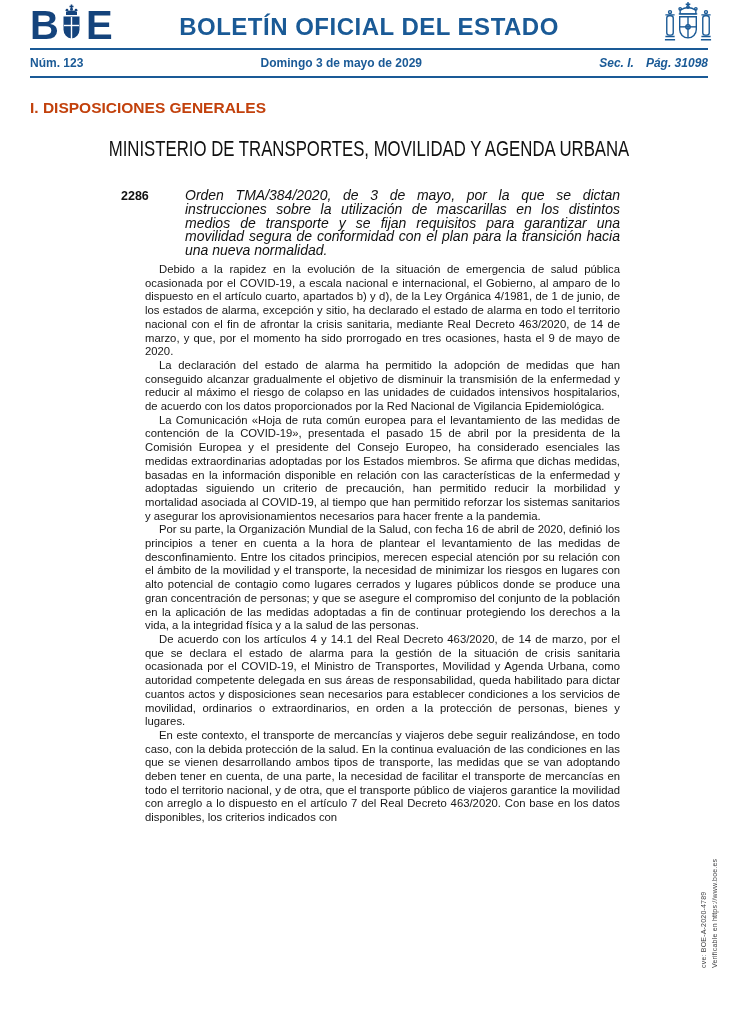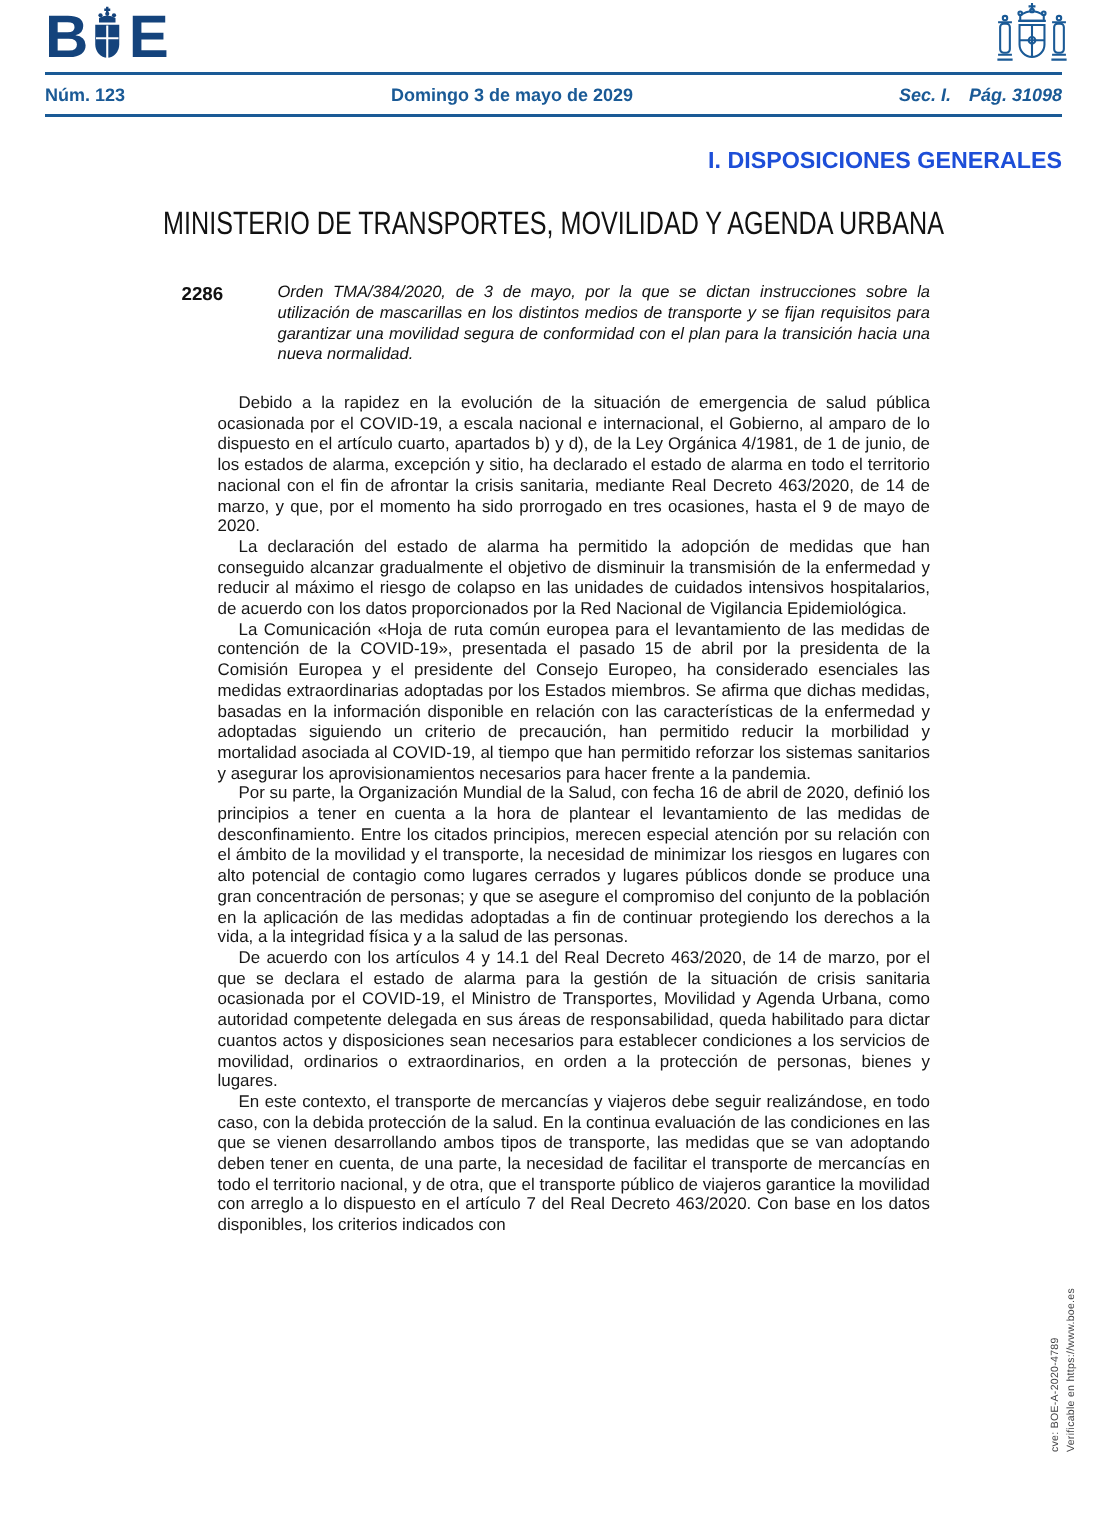--- a/index.html
+++ b/index.html
@@ -41,39 +41,39 @@
     position: absolute; left: 30px; top: 48px; width: 678px; height: 30px;
     border-top: 2.5px solid #1a5a96;
     border-bottom: 2px solid #1a5a96;
     display: flex; align-items: center; justify-content: space-between;
     color: #1a5a96; font-weight: bold; font-size: 12px;
   }
   .meta-right { display: flex; gap: 12px; font-style: italic; }
   
   .section-heading {
     position: absolute; left: 30px; width: 678px; top: 99px;
-    text-align: right; font-size: 15.5px; font-weight: bold; color: #1d4ed8;
+    text-align: left; font-size: 15.5px; font-weight: bold; color: #c2410c;
   }
   .ministry-heading {
     position: absolute; left: 30px; width: 678px; top: 137px;
     text-align: center; font-size: 21.5px; font-weight: 400; color: #111;
     transform: scaleX(0.78); transform-origin: 50% 50%;
     white-space: nowrap;
   }
   .disposition {
     position: absolute; left: 121px; top: 189px; width: 499px;
     display: flex;
   }
   .disp-num {
     width: 40px; flex: 0 0 40px;
     font-size: 12.5px; font-weight: bold; color: #111;
   }
   .disp-summary {
     margin-left: 24px; width: 435px;
-    font-size: 11px; font-style: italic; line-height: 13.8px;
+    font-size: 14px; font-style: italic; line-height: 13.8px;
     text-align: justify; color: #111;
   }
   .body-text {
     position: absolute; left: 121px; top: 263px; width: 499px;
     font-size: 11.3px; line-height: 13.7px; text-align: justify; color: #161616;
   }
   .body-text p { text-indent: 14px; margin-left: 24px; }
   
   .vertical-note {
     position: absolute; left: 699px; top: 968px;
@@ -99,20 +99,21 @@
             <circle cx="18" cy="6.2" r="1.4" stroke="none"></circle>
             <path d="M8,8 q5.5,-3.5 11,0 l0,3 h-11 z" stroke="none"></path>
             <path d="M5.5,12.5 h16 v13 a8,9 0 0 1 -16,0 z" stroke="none"></path>
             <path d="M13.5,13 v27" stroke="#ffffff" stroke-width="1.4" fill="none"></path>
             <path d="M6,21.5 h15" stroke="#ffffff" stroke-width="1.4" fill="none"></path>
           </g>
         </svg>
       </span>
       <span class="glyph">E</span>
     </div>
+    <div class="gazette-title">BOLETÍN OFICIAL DEL ESTADO</div>
     <div class="coat-of-arms">
       <svg width="56" height="48" viewBox="0 0 60 52">
         <g fill="none" stroke="#1a5a96" stroke-width="1.5">
           <path d="M30,1 v5 M27.5,3.5 h5"></path>
           <circle cx="21.5" cy="8.5" r="1.3"></circle>
           <circle cx="30" cy="6.5" r="1.3"></circle>
           <circle cx="38.5" cy="8.5" r="1.3"></circle>
           <path d="M21.5,10 q8.5,-6 17,0 l0,4 h-17 z"></path>
           <path d="M20,14 h20"></path>
           <path d="M21,17 h18 v14 a9,9 0 0 1 -18,0 z"></path>

